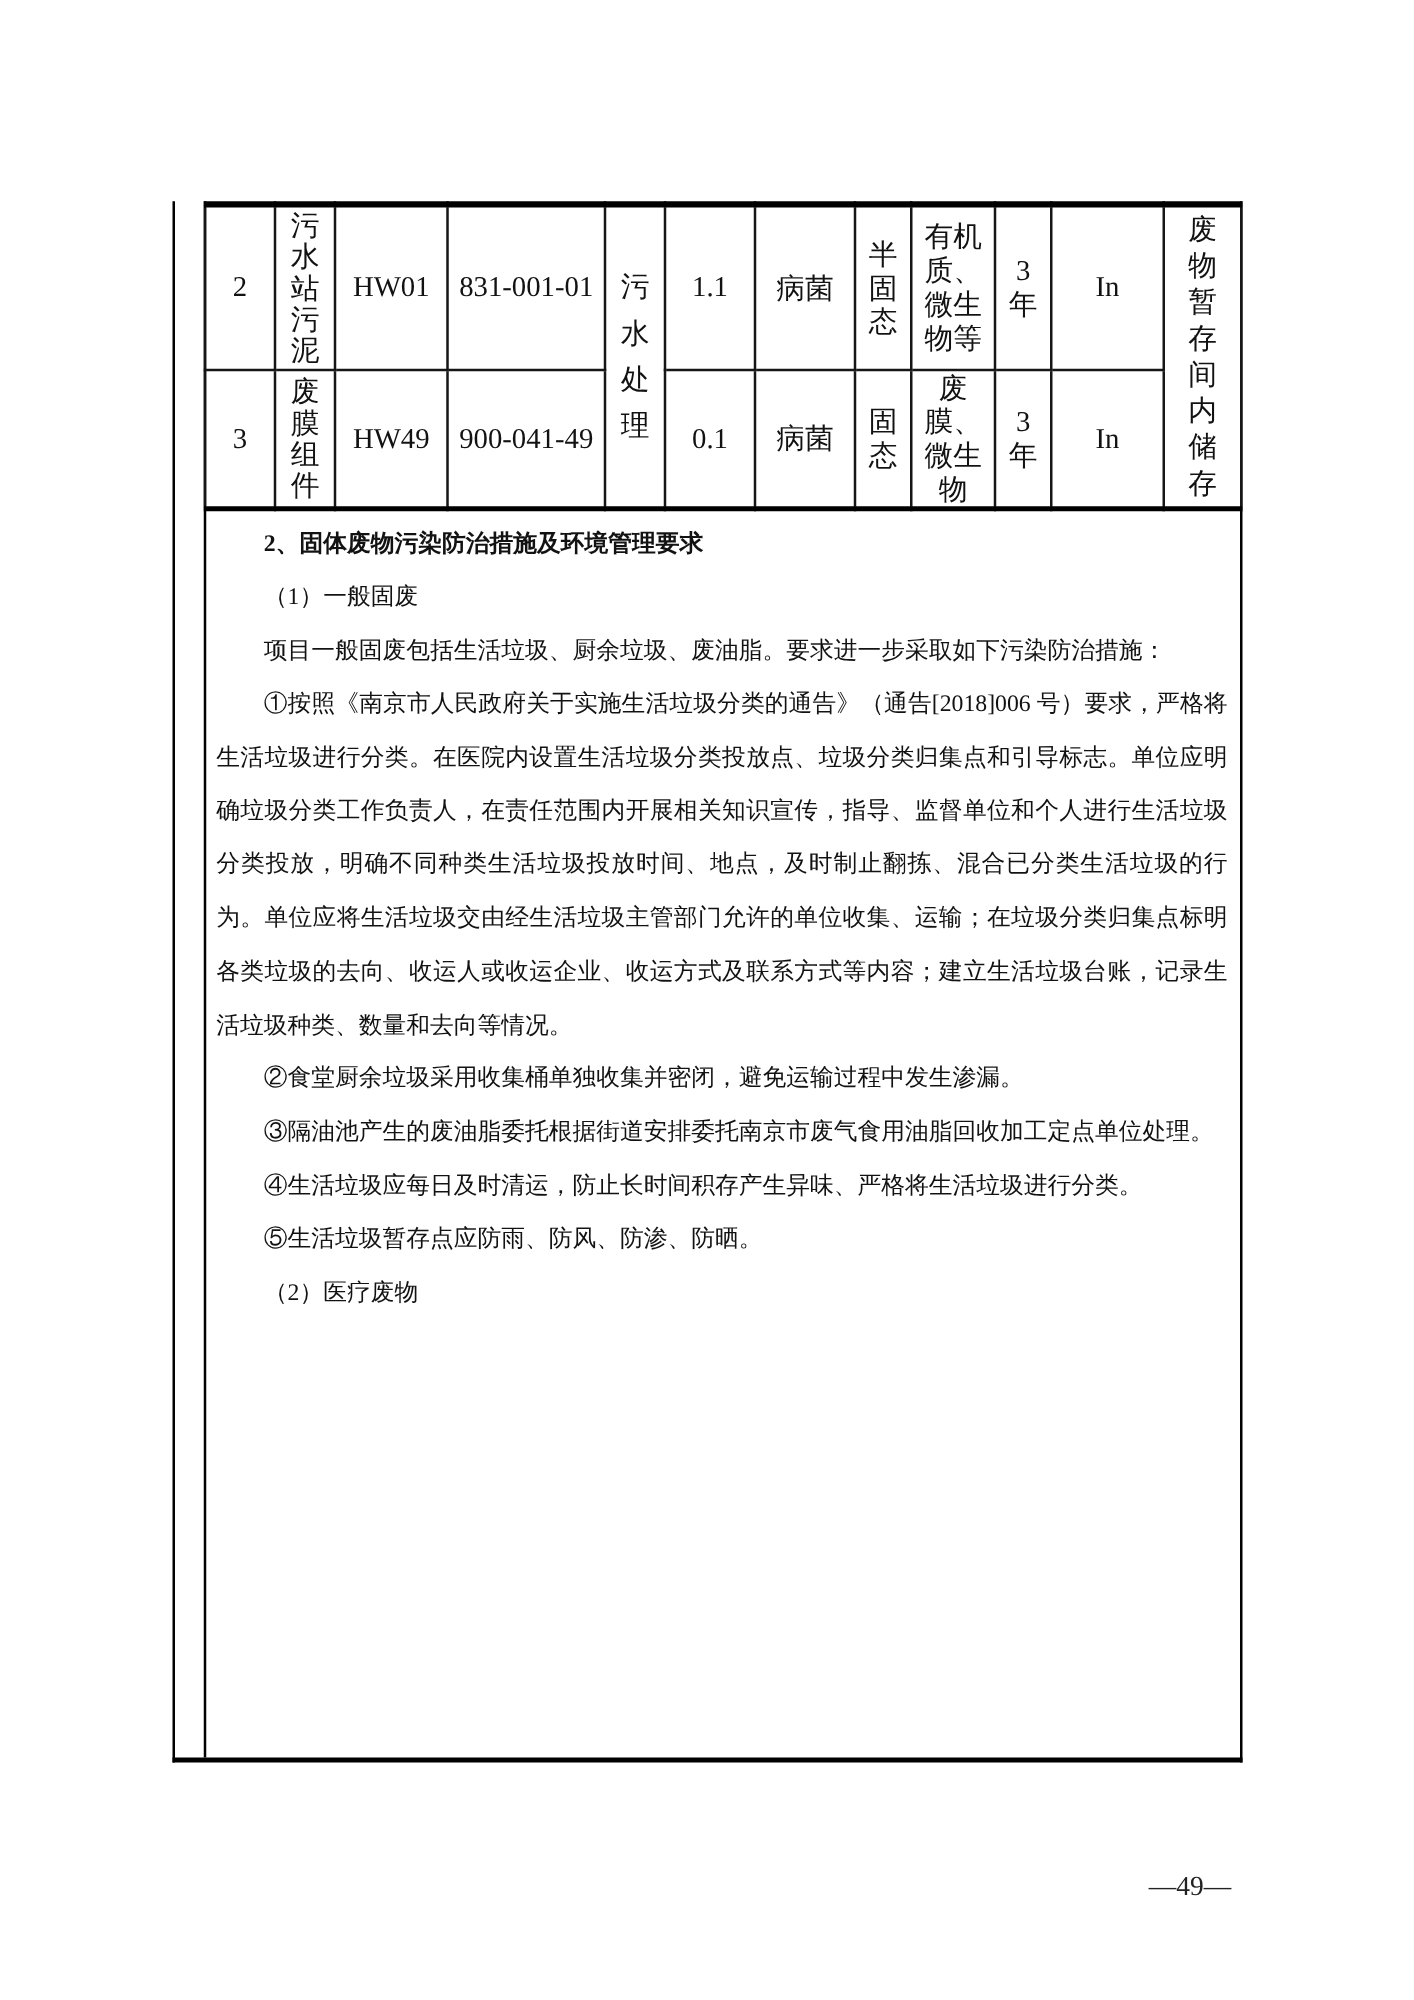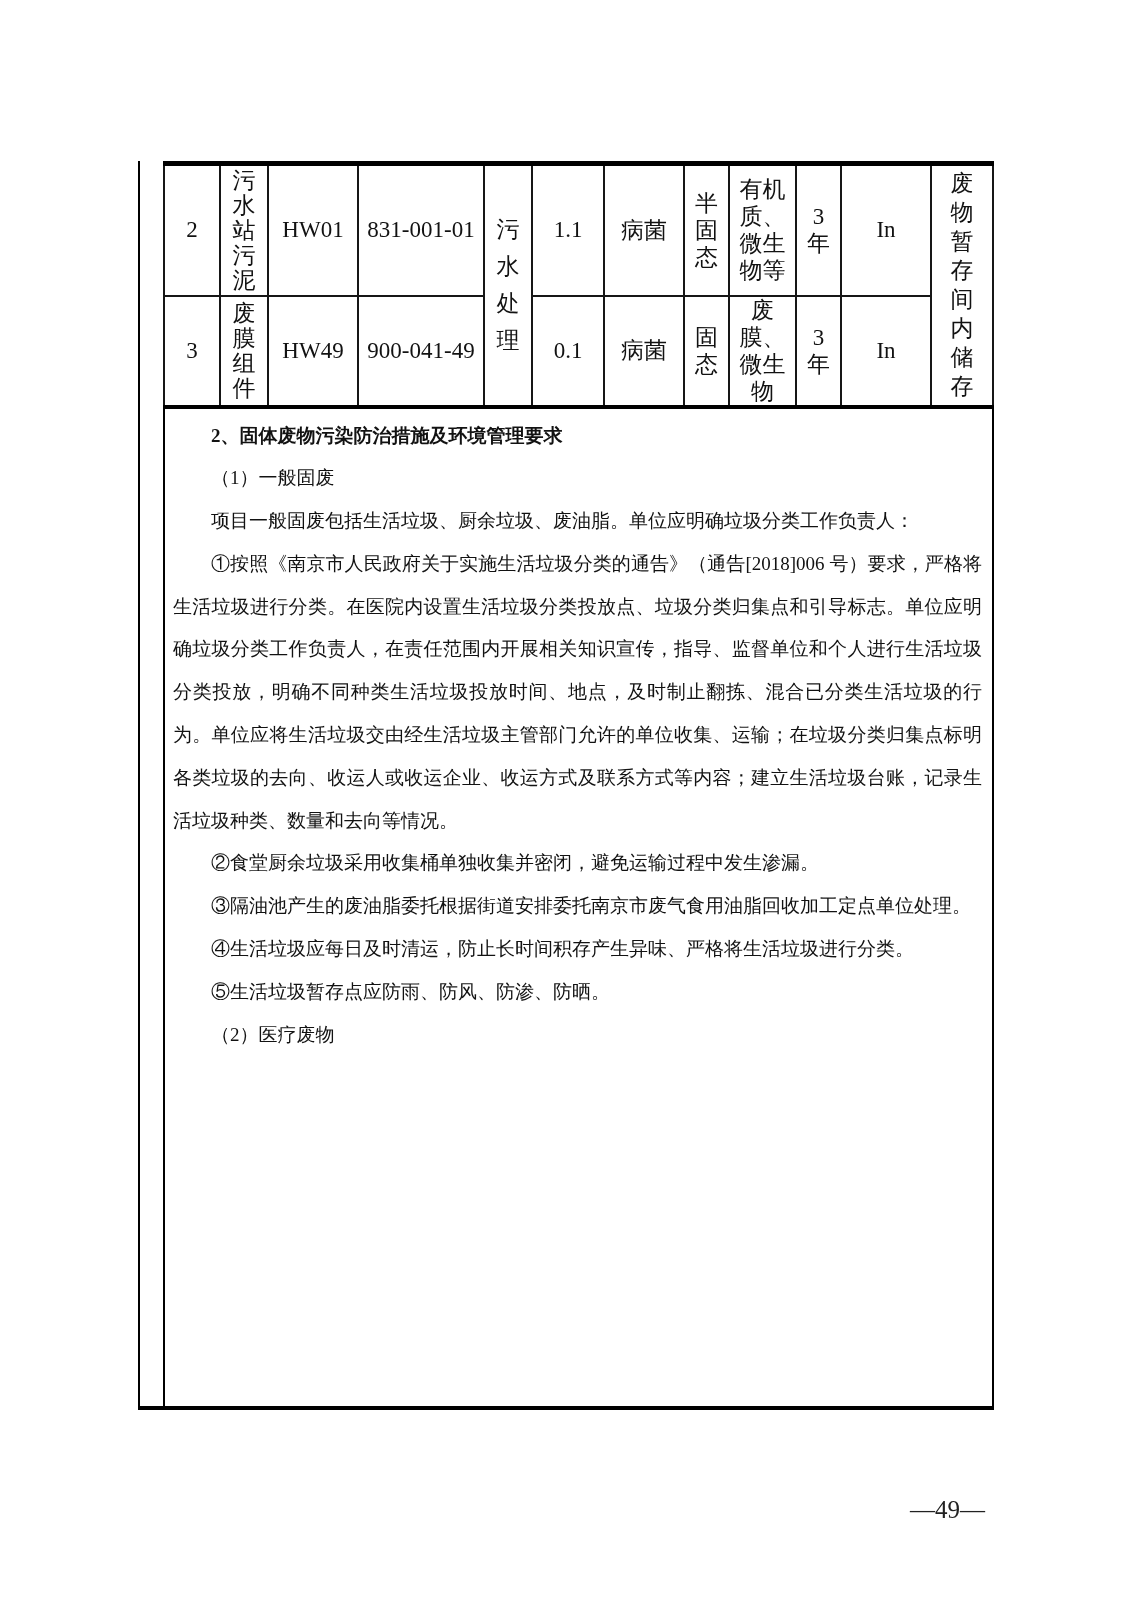--- a/index.html
+++ b/index.html
@@ -41,21 +41,21 @@
   .text-area p{
     margin:0;font-size:19px;line-height:42.8px;
     text-align:justify;text-indent:2em;
     word-break:break-all;
   }
   .text-area p.heading{font-weight:bold;text-align:left;}
   .text-area p.sub{text-align:left;}
   
   .page-num{
     position:absolute;top:1496px;left:825px;width:160px;
-    text-align:right;font-size:25px;color:#222;
+    text-align:right;font-size:22px;color:#222;
   }
 </style>
 </head>
 <body>
 
 <div class="page-frame">
   <div class="content-col">
 
     <table class="waste">
       <colgroup>
@@ -126,21 +126,21 @@
         <td class="wrapcell">3
 年</td>
         <td>In</td>
       </tr>
     </tbody>
       </table>
 
     <div class="text-area">
       <p class="heading">2、固体废物污染防治措施及环境管理要求</p>
       <p class="sub">（1）一般固废</p>
-      <p>项目一般固废包括生活垃圾、厨余垃圾、废油脂。单位应明确垃圾分类工作负责人：</p>
+      <p>项目一般固废包括生活垃圾、厨余垃圾、废油脂。要求进一步采取如下污染防治措施：</p>
       <p>①按照《南京市人民政府关于实施生活垃圾分类的通告》（通告[2018]006 号）要求，严格将生活垃圾进行分类。在医院内设置生活垃圾分类投放点、垃圾分类归集点和引导标志。单位应明确垃圾分类工作负责人，在责任范围内开展相关知识宣传，指导、监督单位和个人进行生活垃圾分类投放，明确不同种类生活垃圾投放时间、地点，及时制止翻拣、混合已分类生活垃圾的行为。单位应将生活垃圾交由经生活垃圾主管部门允许的单位收集、运输；在垃圾分类归集点标明各类垃圾的去向、收运人或收运企业、收运方式及联系方式等内容；建立生活垃圾台账，记录生活垃圾种类、数量和去向等情况。</p>
       <p>②食堂厨余垃圾采用收集桶单独收集并密闭，避免运输过程中发生渗漏。</p>
       <p>③隔油池产生的废油脂委托根据街道安排委托南京市废气食用油脂回收加工定点单位处理。</p>
       <p>④生活垃圾应每日及时清运，防止长时间积存产生异味、严格将生活垃圾进行分类。</p>
       <p>⑤生活垃圾暂存点应防雨、防风、防渗、防晒。</p>
       <p class="sub">（2）医疗废物</p>
     </div>
 
   </div>
 </div>

